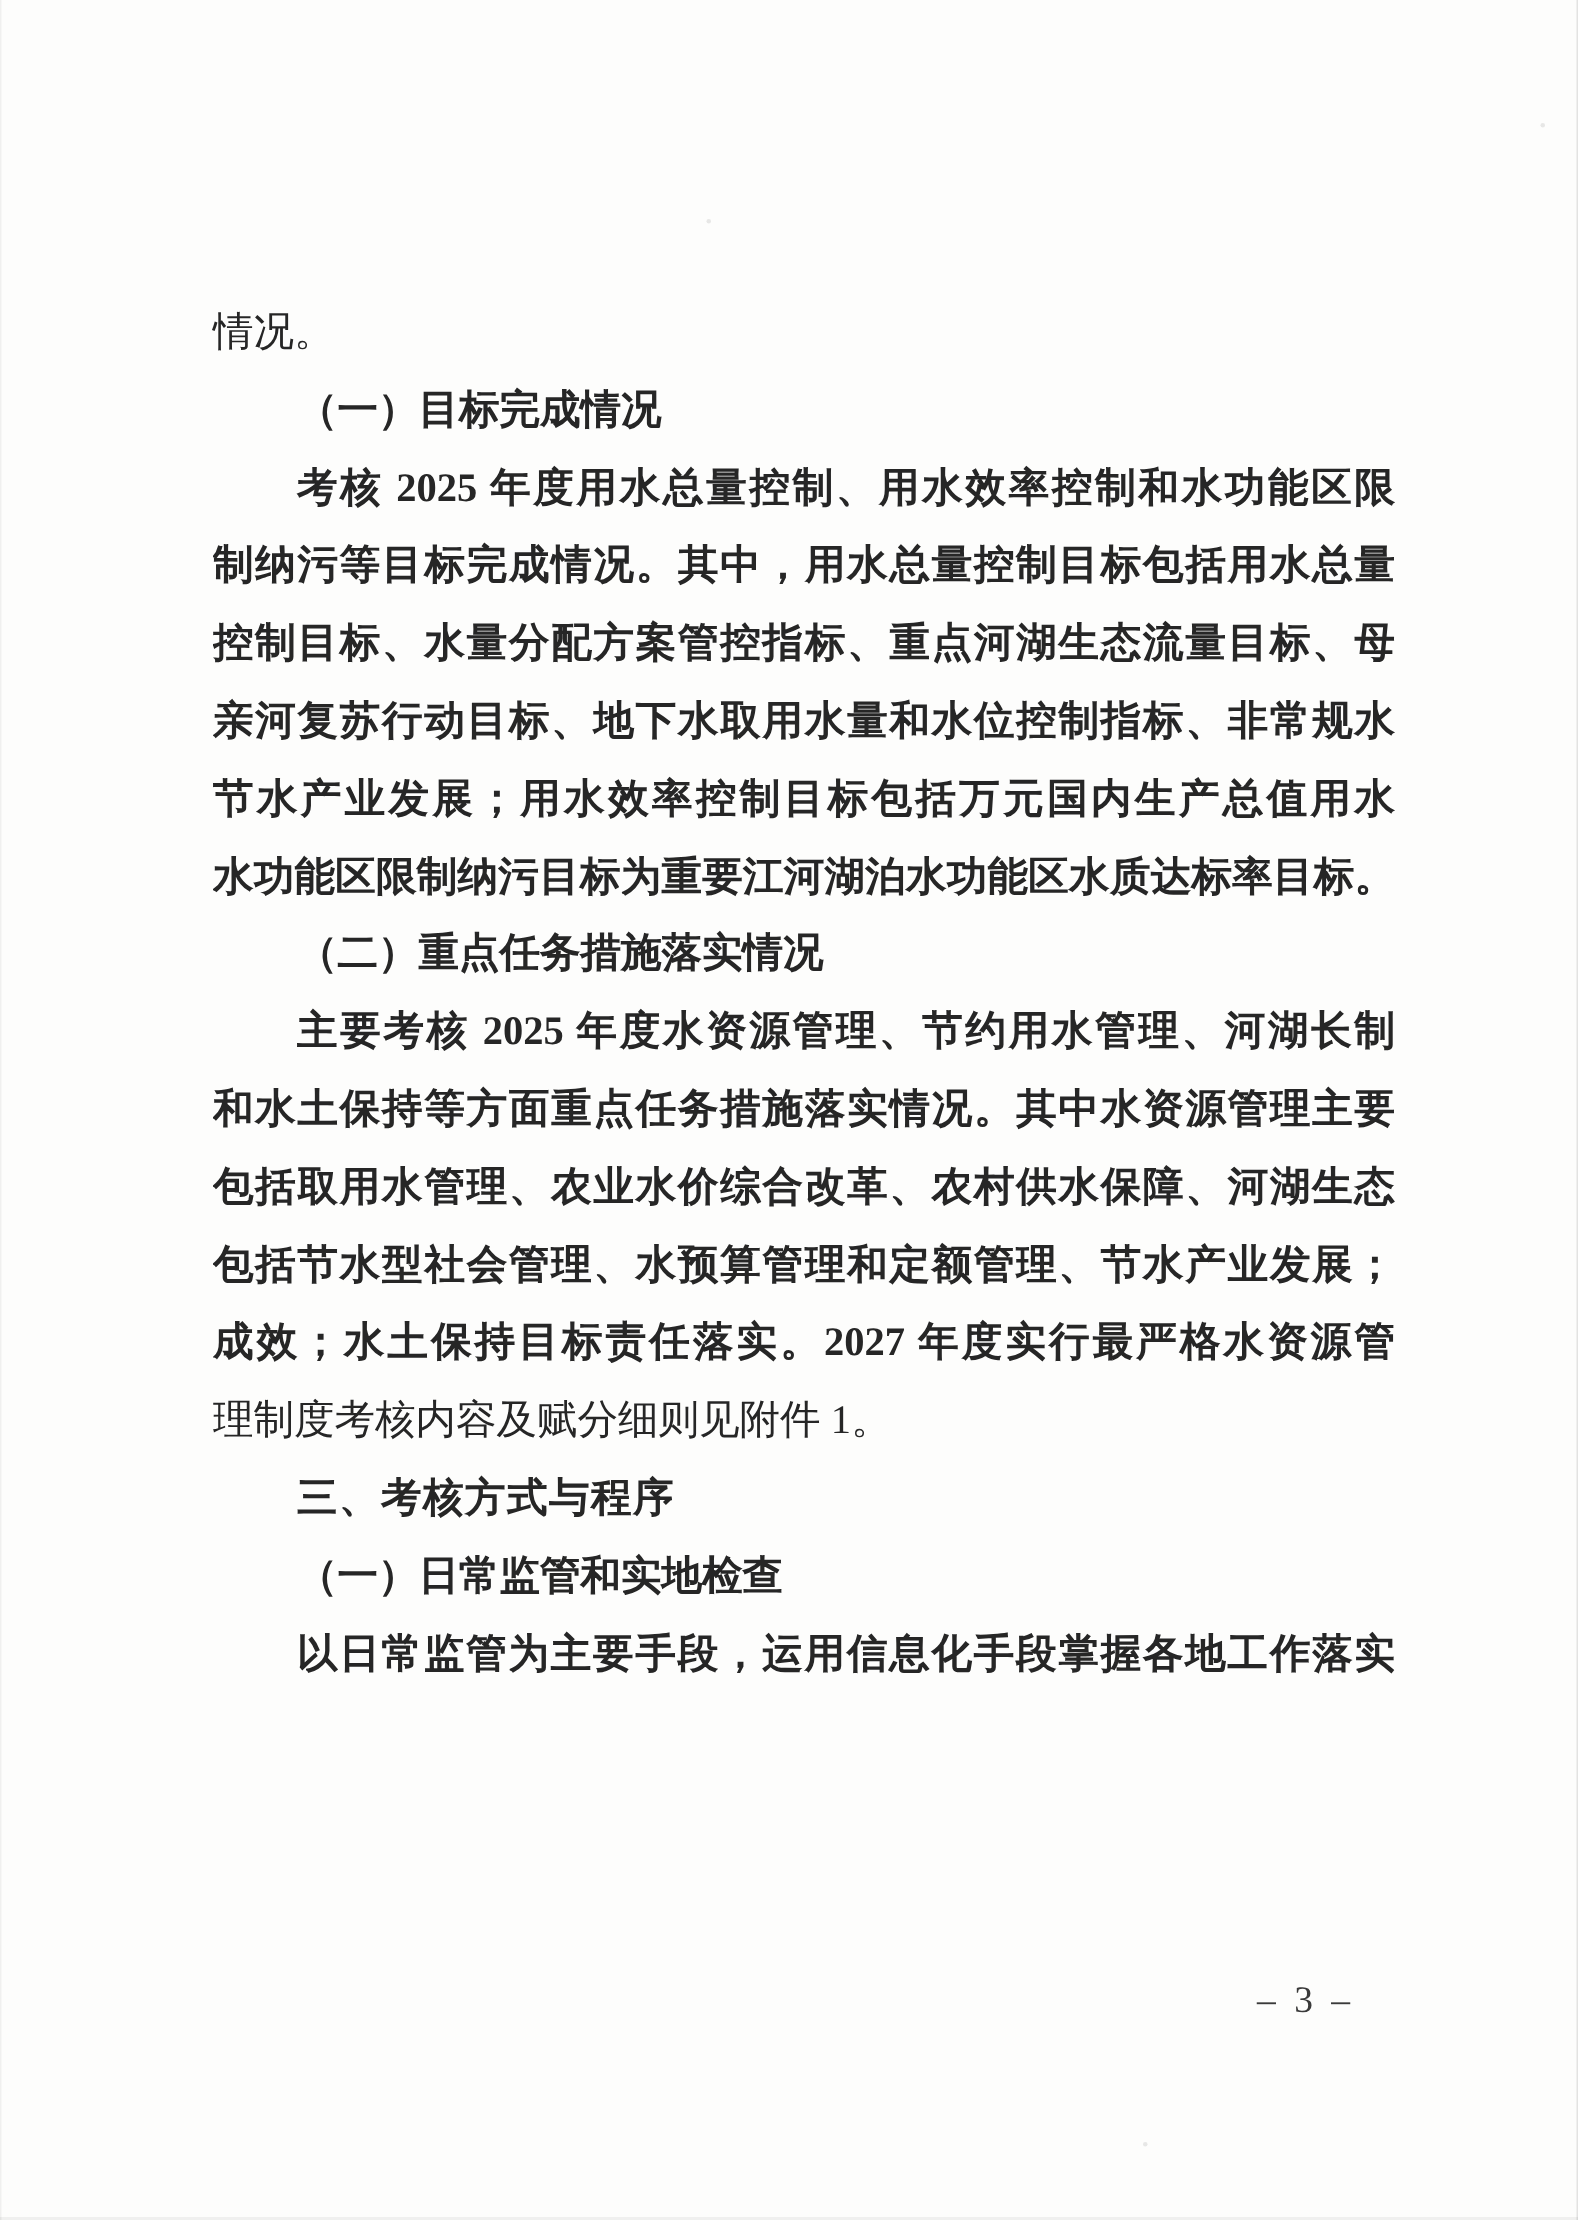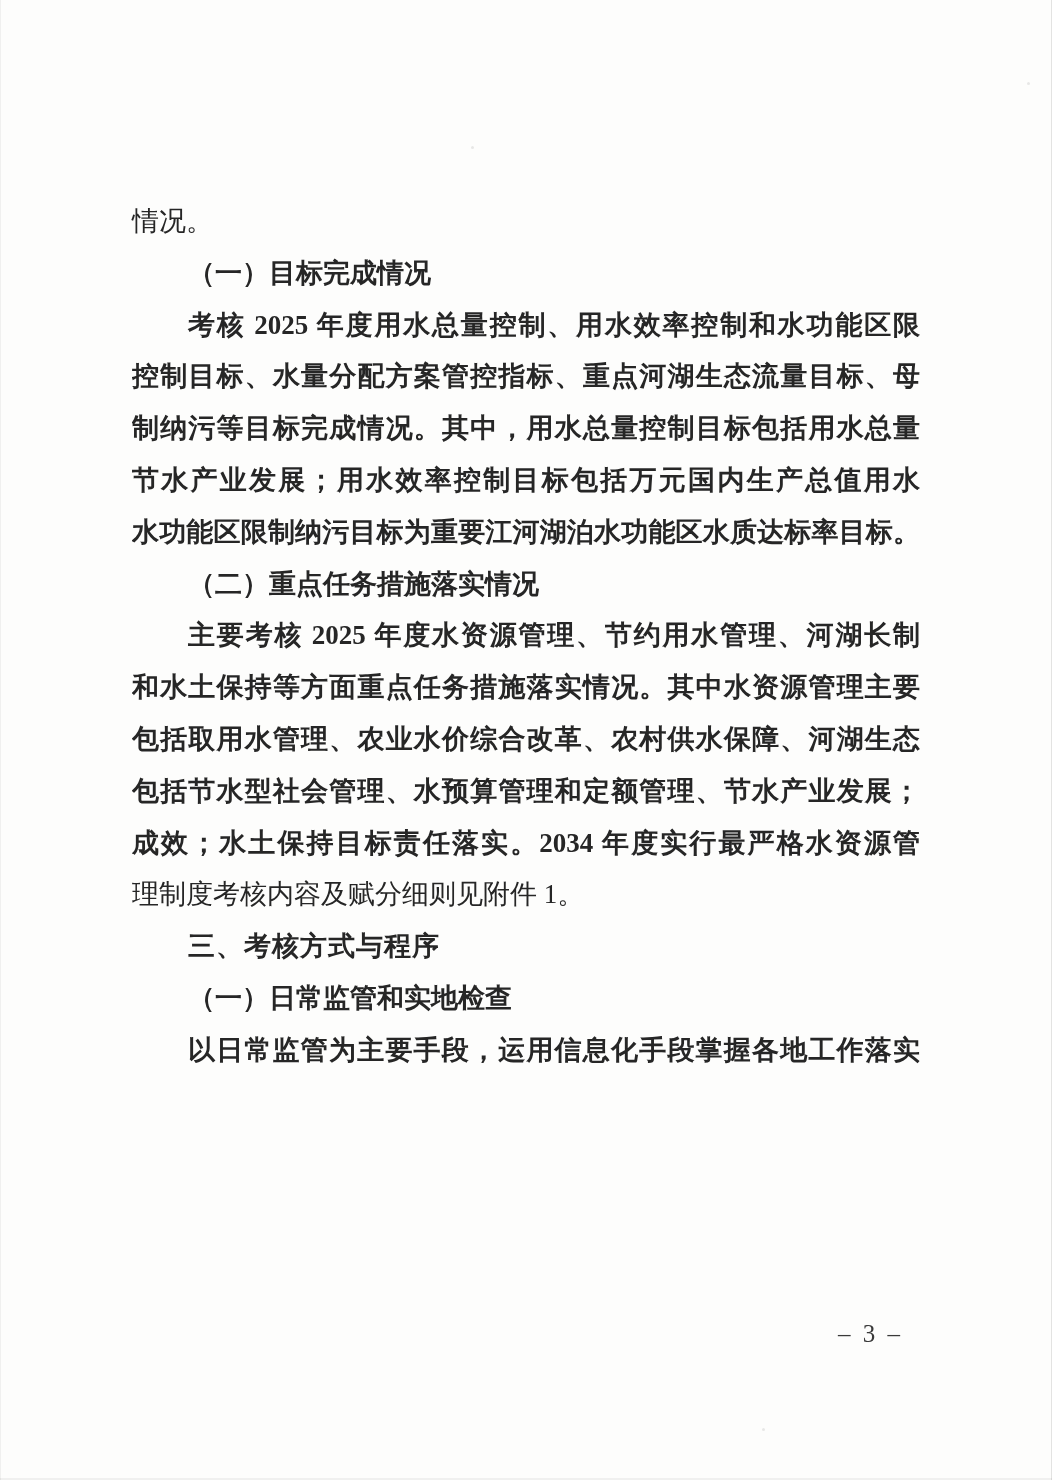--- a/index.html
+++ b/index.html
@@ -13,21 +13,21 @@
     height: 1480px;
     background: #fdfdfc;
     overflow: hidden;
     font-family: "Liberation Serif", serif;
     box-shadow: inset -1px 0 0 rgba(0,0,0,0.10),
                 inset 1px 0 0 rgba(0,0,0,0.05),
                 inset 0 -2px 0 rgba(0,0,0,0.05);
   }
   .doc {
     position: absolute;
-    left: 132px;
+    left: 142px;
     top: 196px;
     width: 788px;
     font-size: 27px;
     color: #262626;
   }
   .ln {
     height: 51.8px;
     line-height: 51.8px;
     white-space: nowrap;
   }
@@ -68,30 +68,31 @@
 </style>
 </head>
 <body>
 
 <div class="sheet">
 
   <div class="doc">
     <div class="ln">情况。</div>
     <div class="ln ind hd">（一）目标完成情况</div>
     <div class="ln ind jst">考核 2025 年度用水总量控制、用水效率控制和水功能区限</div>
+    <div class="ln jst">制纳污等目标完成情况。其中，用水总量控制目标包括用水总量</div>
     <div class="ln jst">控制目标、水量分配方案管控指标、重点河湖生态流量目标、母</div>
-    <div class="ln jst">制纳污等目标完成情况。其中，用水总量控制目标包括用水总量</div>
+    <div class="ln jst">亲河复苏行动目标、地下水取用水量和水位控制指标、非常规水</div>
     <div class="ln jst">节水产业发展；用水效率控制目标包括万元国内生产总值用水</div>
     <div class="ln jst">水功能区限制纳污目标为重要江河湖泊水功能区水质达标率目标。</div>
     <div class="ln ind hd">（二）重点任务措施落实情况</div>
     <div class="ln ind jst">主要考核 2025 年度水资源管理、节约用水管理、河湖长制</div>
     <div class="ln jst">和水土保持等方面重点任务措施落实情况。其中水资源管理主要</div>
     <div class="ln jst">包括取用水管理、农业水价综合改革、农村供水保障、河湖生态</div>
     <div class="ln jst">包括节水型社会管理、水预算管理和定额管理、节水产业发展；</div>
-    <div class="ln jst">成效；水土保持目标责任落实。2034 年度实行最严格水资源管</div>
+    <div class="ln jst">成效；水土保持目标责任落实。2027 年度实行最严格水资源管</div>
     <div class="ln">理制度考核内容及赋分细则见附件 1。</div>
     <div class="ln ind hd-sans">三、考核方式与程序</div>
     <div class="ln ind hd">（一）日常监管和实地检查</div>
     <div class="ln ind jst">以日常监管为主要手段，运用信息化手段掌握各地工作落实</div>
   </div>
 
   <div class="page-num">– 3 –</div>
 
   <div class="speck" style="left:178px; top:375px;"></div>
   <div class="speck" style="left:471px; top:146px;"></div>

